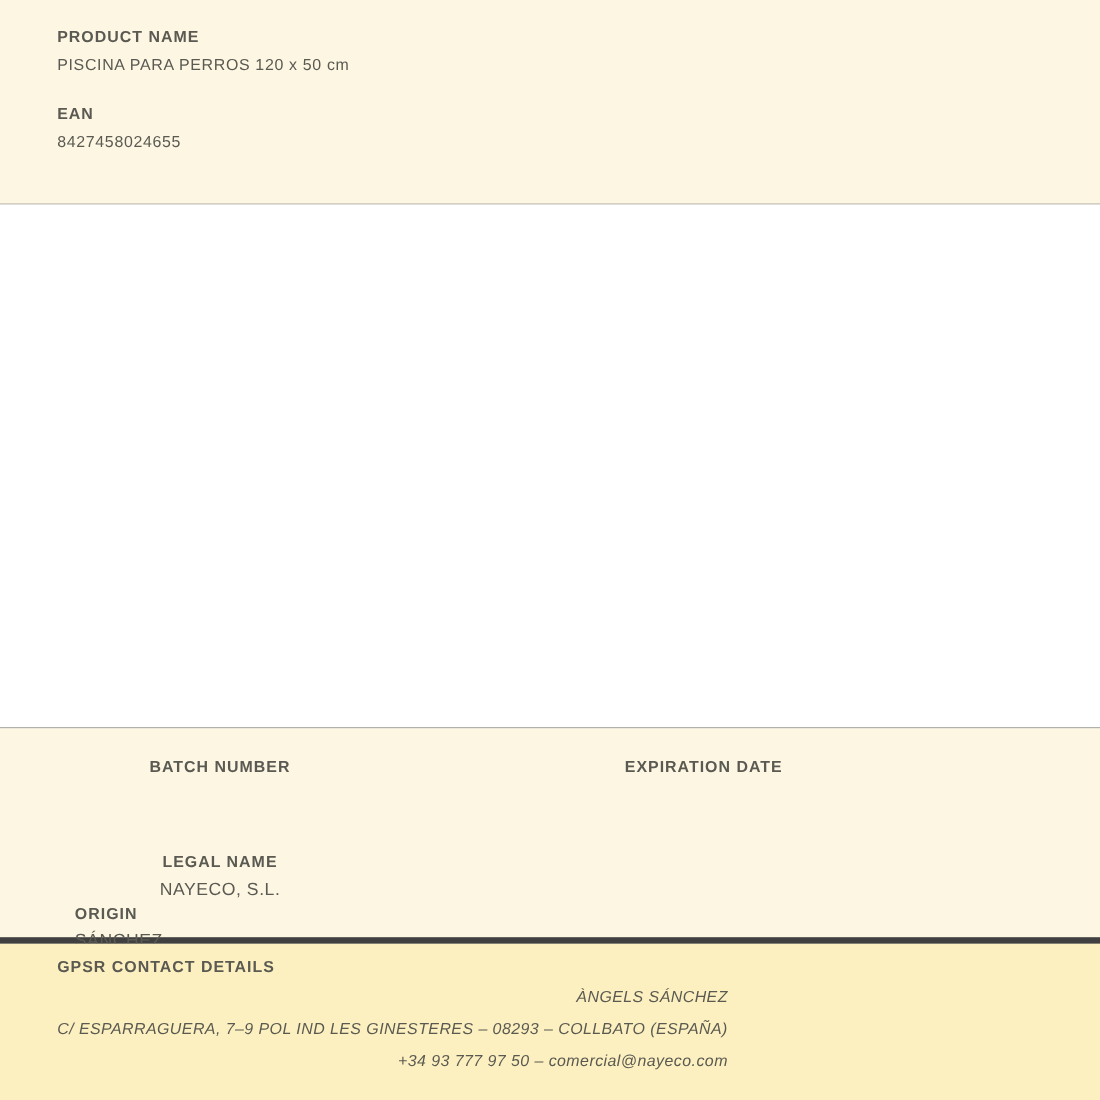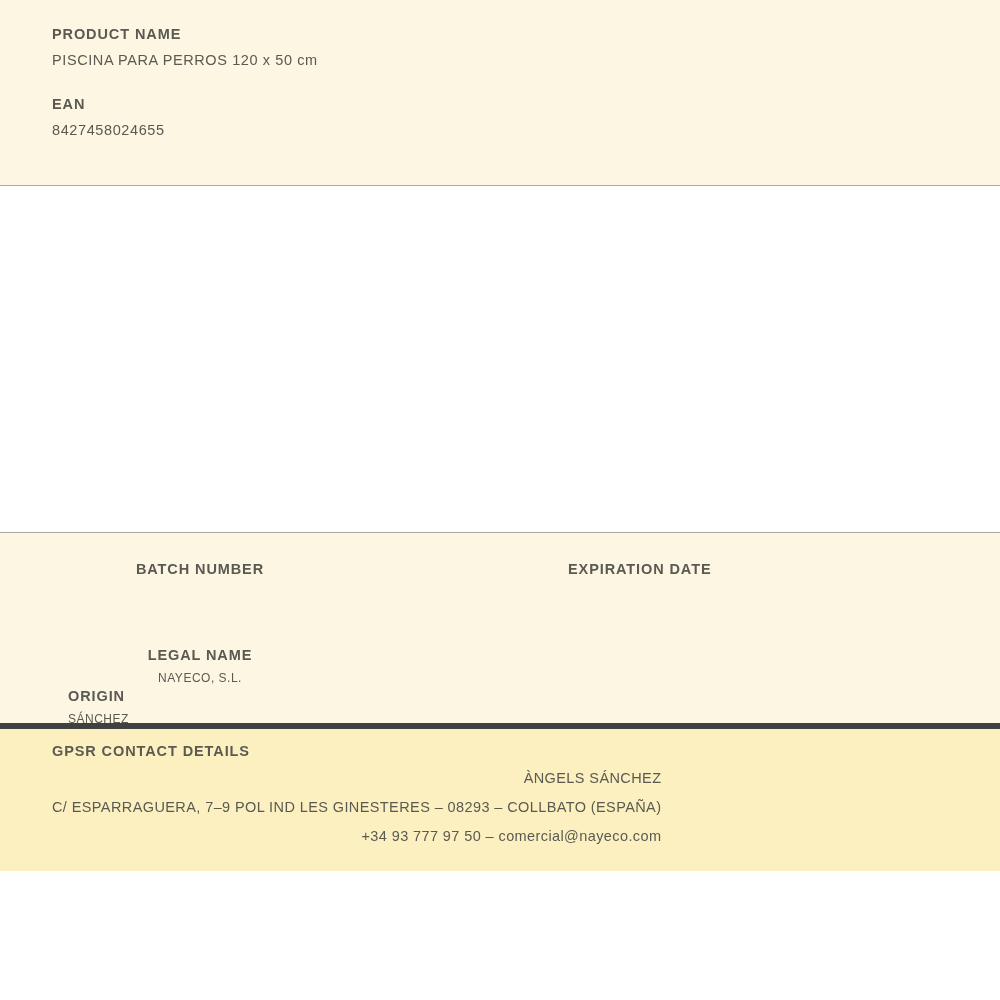--- a/index.html
+++ b/index.html
@@ -9,21 +9,21 @@
   body {
     width: 1000px;
     height: 1000px;
     font-family: "Liberation Sans", sans-serif;
     background: #ffffff;
     color: #4a4a4a;
     overflow: hidden;
   }
   .sheet {
     width: 1000px;
-    height: 871px;
+    height: 1000px;
     position: relative;
     display: flex;
     flex-direction: column;
   }
 
   
   .top-block {
     background: #fdf6e3;
     padding: 26px 52px 22px 52px;
     box-sizing: border-box;
@@ -85,21 +85,21 @@
   }
   .mid-label {
     font-size: 14.5px;
     font-weight: bold;
     letter-spacing: 0.9px;
     color: #5a5a52;
     margin: 0;
     line-height: 1.4;
   }
   .mid-value {
-    font-size: 12px;
+    font-size: 16px;
     letter-spacing: 0.5px;
     color: #5a5a52;
     margin: 4px 0 0 0;
     line-height: 1.4;
   }
   .mid-row.second {
     margin-top: 62px;
     flex-direction: column;
   }
 
@@ -121,20 +121,21 @@
     color: #5a5a52;
     white-space: nowrap;
     padding-top: 2px;
   }
   .gpsr-contact {
     text-align: right;
     font-size: 14.5px;
     letter-spacing: 0.4px;
     color: #5a5a52;
     line-height: 2.0;
+    font-style: italic;
   }
   .gpsr-contact div {
     white-space: nowrap;
   }
 </style>
 </head>
 <body>
 
 <div class="sheet">
 

